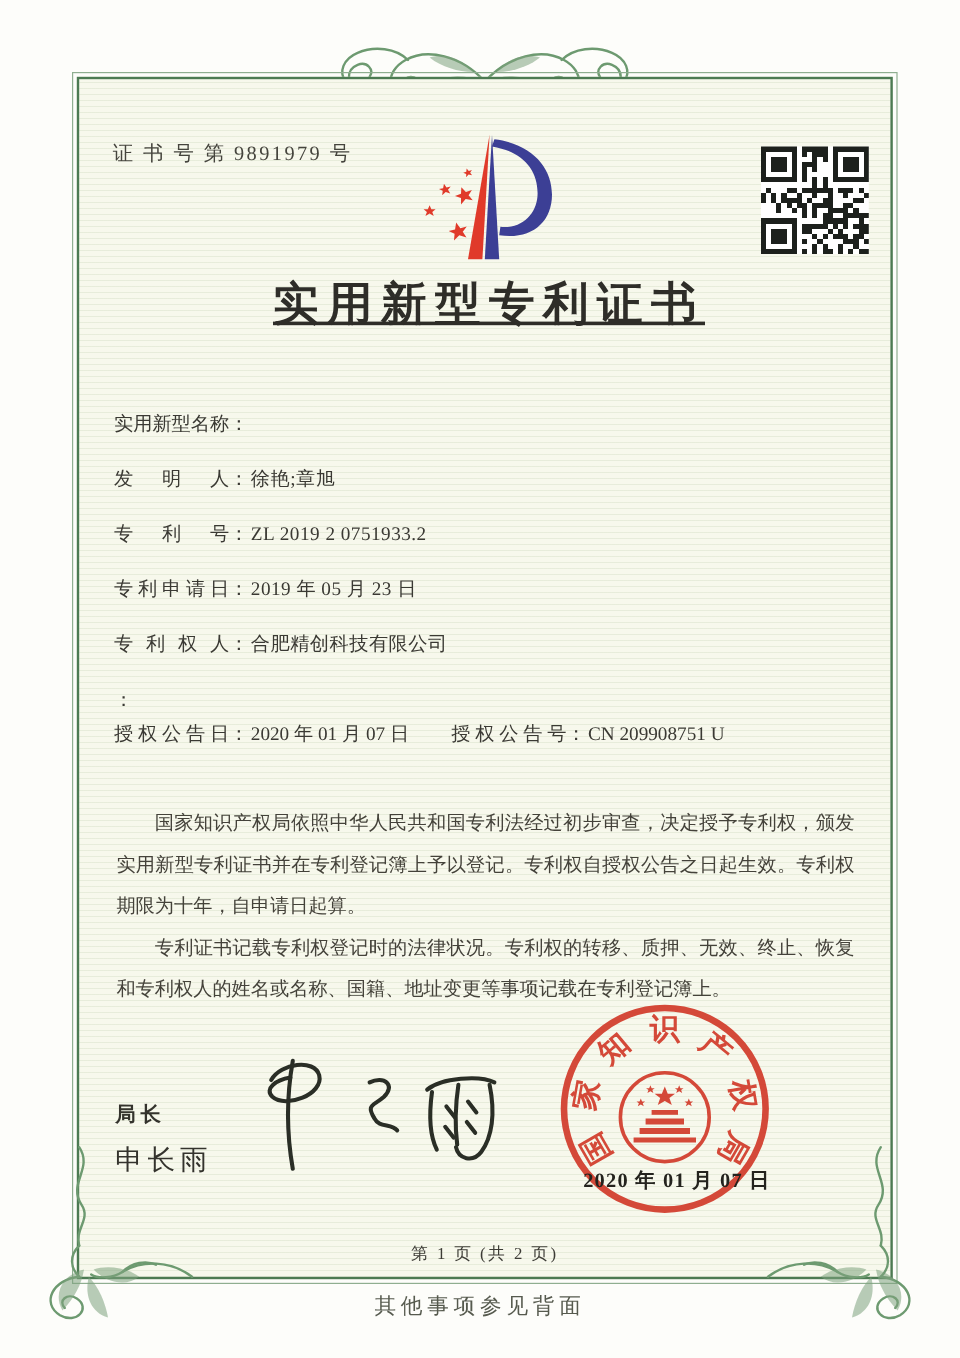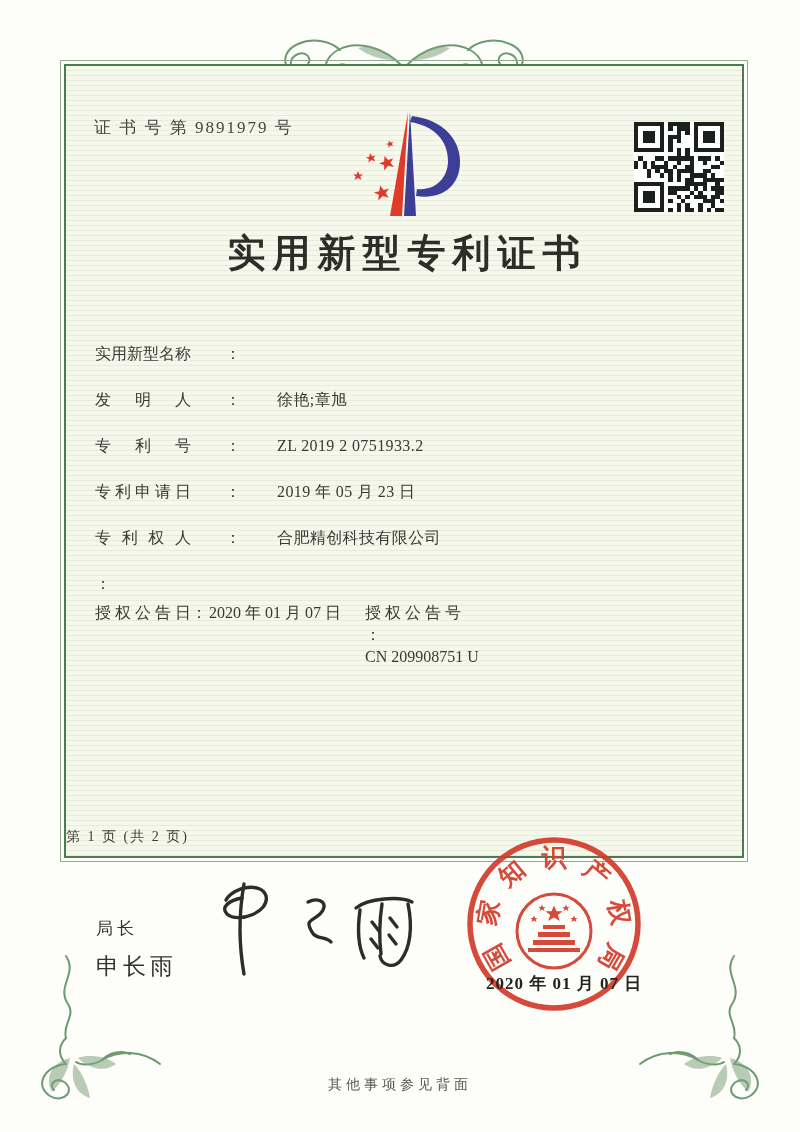--- a/index.html
+++ b/index.html
@@ -1,48 +1,48 @@
 <!DOCTYPE html>
 <html><head>
 <meta charset="utf-8">
 <style>
   html,body{margin:0;padding:0;background:#ffffff;}
   .page{position:relative;width:800px;height:1132px;background:#fdfdfa;overflow:hidden;
         font-family:"Liberation Serif","DejaVu Serif",serif;color:#3a3933;}
   
-  .frame{position:absolute;left:64px;top:64px;width:680px;height:794px;box-sizing:border-box;
+  .frame{position:absolute;left:64px;top:64px;width:680px;height:1002px;box-sizing:border-box;
          border:2px solid #4c7a52;outline:1px solid #8fae90;outline-offset:3px;
          background:repeating-linear-gradient(0deg,rgba(140,168,118,0.15) 0px,rgba(140,168,118,0.15) 1px,
                     rgba(0,0,0,0) 1px,rgba(0,0,0,0) 5px),#f7f8ec;}
   .cert-no{position:absolute;left:28px;top:50px;font-size:17px;letter-spacing:2px;color:#45443d;}
   .logo{position:absolute;left:272px;top:40px;}
   .qr{position:absolute;left:568px;top:56px;width:90px;height:90px;}
   .title{position:absolute;top:162px;left:0;width:100%;text-align:center;font-size:38px;font-weight:bold;
          letter-spacing:7px;text-indent:7px;color:#2e2d28;}
   .fields{position:absolute;top:277px;left:29px;right:26px;font-size:16px;}
-  .frow{display:flex;margin-bottom:24px;line-height:22px;gap:34px;}
+  .frow{display:flex;margin-bottom:24px;line-height:22px;}
   .flabel{flex:0 0 96px;text-align:justify;text-align-last:justify;}
   .fcolon{flex:0 0 18px;}
   .fvalue{flex:1;letter-spacing:.4px;}
   .frow.addr{margin-bottom:7px;}
   .frow.addr .fvalue{max-width:398px;line-height:24px;}
   .grant{display:flex;line-height:22px;}
   .gpair{display:flex;}
-  .gpair.right{margin-left:24px;flex-direction:column;}
+  .gpair.right{margin-left:35px;}
   .glabel{width:96px;text-align:justify;text-align-last:justify;font-family:Liberation Serif, serif;}
   .body{position:absolute;top:604px;left:31px;right:30px;font-size:16px;line-height:34.5px;
         text-align:justify;color:#44423a;}
   .body p{margin:0;text-indent:2em;}
-  .director-label{position:absolute;left:30px;top:851px;font-size:17px;letter-spacing:4px;color:#34332d;}
+  .director-label{position:absolute;left:30px;top:851px;font-size:17px;letter-spacing:4px;color:#34332d;font-weight:bold;}
   .director-name{position:absolute;left:30px;top:885px;font-size:23px;letter-spacing:4px;color:#34332d;}
   .signature{position:absolute;left:144px;top:810px;}
   .seal{position:absolute;left:398px;top:768px;}
   .seal-date{position:absolute;left:420px;top:906px;font-size:17px;font-weight:bold;color:#24231e;letter-spacing:1px;}
-  .page-no{position:absolute;bottom:10px;left:0;width:100%;text-align:left;font-size:14px;letter-spacing:2px;color:#3c3b35;}
-  .back-note{position:absolute;left:0;top:1076px;width:100%;text-align:center;font-size:14px;
+  .page-no{position:absolute;bottom:10px;left:0;width:100%;text-align:center;font-size:14px;letter-spacing:2px;color:#3c3b35;}
+  .back-note{position:absolute;left:0;top:1076px;width:100%;text-align:center;font-size:18px;
              letter-spacing:4px;color:#565a4e;}
   .orn-top{position:absolute;left:244px;top:28px;}
   .orn-bl{position:absolute;left:18px;top:946px;}
   .orn-br{position:absolute;left:632px;top:946px;}
   .orn path{stroke:#6d9a70;stroke-width:2;fill:none;stroke-linecap:round;}
   .orn path.leaf{fill:rgba(125,163,125,.55);stroke:none;}
 </style>
 </head>
 <body>
 
@@ -305,21 +305,21 @@
           <rect x="10" y="20" width="1" height="1"></rect>
           <rect x="12" y="20" width="1" height="1"></rect>
           <rect x="13" y="20" width="1" height="1"></rect>
           <rect x="15" y="20" width="1" height="1"></rect>
           <rect x="17" y="20" width="1" height="1"></rect>
           <rect x="19" y="20" width="1" height="1"></rect>
           <rect x="20" y="20" width="1" height="1"></rect>
         </g>
     </svg>
 
-    <h1 class="title" style="margin:0;">实用新型专利证书</h1>
+    <h1 class="title" style="margin:0;text-decoration:underline;">实用新型专利证书</h1>
 
     <div class="fields">
       <div class="frow">
         <span class="flabel">实用新型名称</span>
           <span class="fcolon">：</span>
       </div>
       <div class="frow">
         <span class="flabel">发明人</span>
           <span class="fcolon">：</span>
           <span class="fvalue">徐艳;章旭</span>
@@ -349,20 +349,24 @@
             <span>2020 年 01 月 07 日</span>
         </span>
         <span class="gpair right">
           <span class="glabel">授权公告号</span>
             <span class="fcolon">：</span>
             <span>CN 209908751 U</span>
         </span>
       </div>
     </div>
 
+    <div class="body">
+      <p>国家知识产权局依照中华人民共和国专利法经过初步审查，决定授予专利权，颁发实用新型专利证书并在专利登记簿上予以登记。专利权自授权公告之日起生效。专利权期限为十年，自申请日起算。</p>
+      <p>专利证书记载专利权登记时的法律状况。专利权的转移、质押、无效、终止、恢复和专利权人的姓名或名称、国籍、地址变更等事项记载在专利登记簿上。</p>
+    </div>
 
     <div class="director-label">局长</div>
     <div class="director-name">申长雨</div>
 
     <svg class="signature" width="230" height="105" viewBox="0 0 230 105">
       <g stroke="#2a2e26" stroke-width="3.4" fill="none" stroke-linecap="round" stroke-linejoin="round">
         <path d="M34,8 C29,36 28,64 34,98"></path>
         <path d="M16,24 C24,10 52,6 56,20 C60,36 28,48 17,38 C10,31 20,24 32,22"></path>
         <path d="M98,26 C110,20 120,28 110,38 C101,46 95,44 102,56 C106,64 116,60 121,66"></path>
         <path d="M146,32 C158,22 190,20 202,26"></path>

